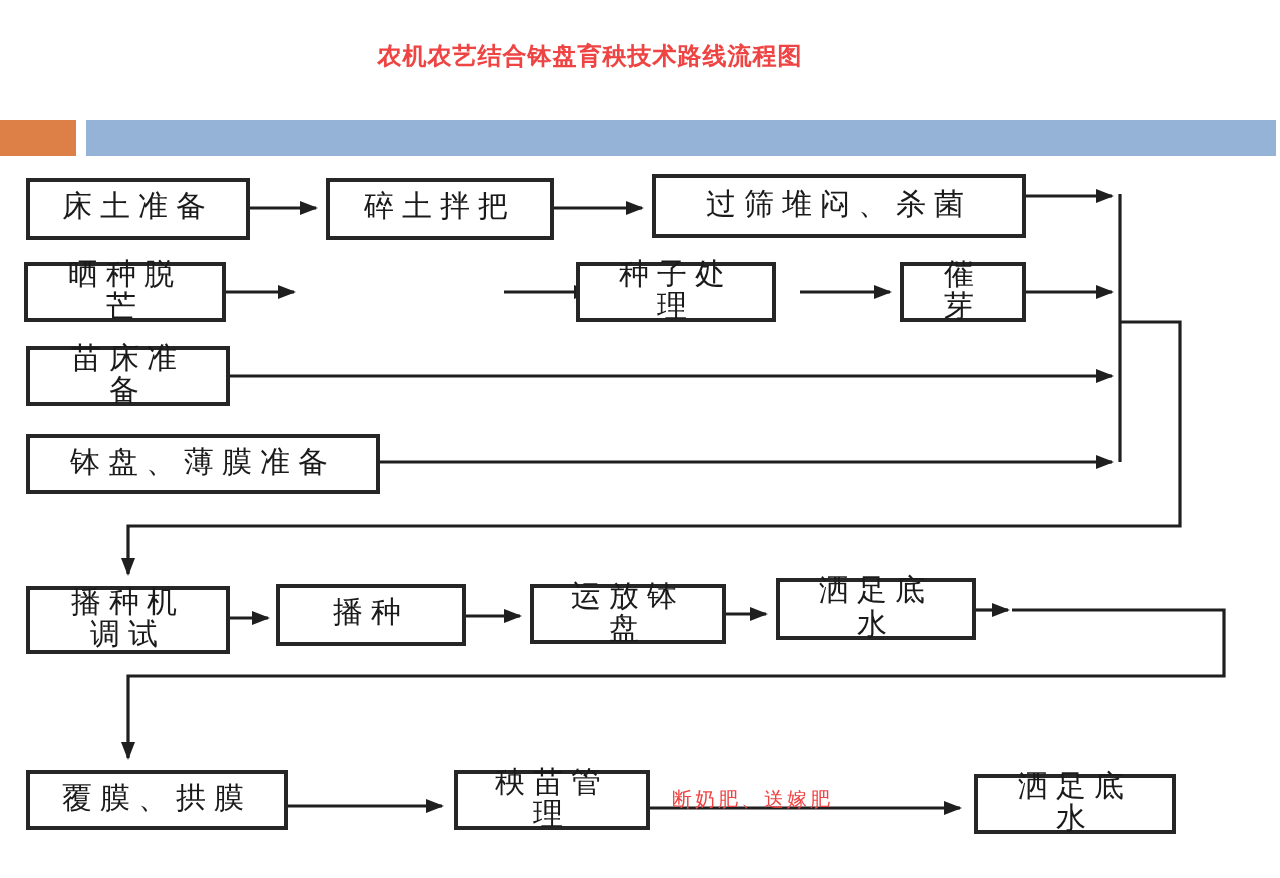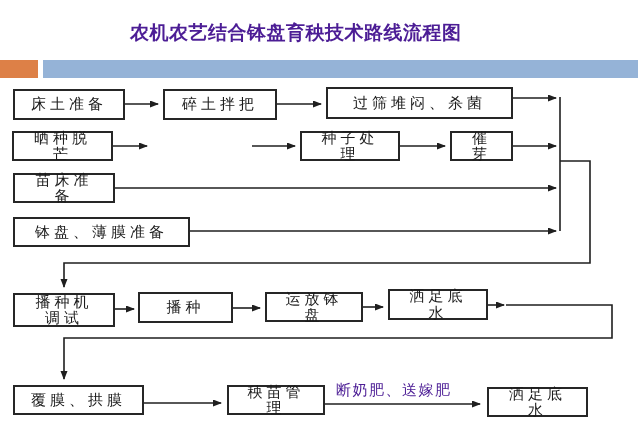--- a/index.html
+++ b/index.html
@@ -14,23 +14,23 @@
     height: 439px;
     background: #ffffff;
     overflow: hidden;
   }
   .slide-title {
     position: absolute;
     left: 130px;
     top: 20px;
     width: 330px;
     text-align: center;
-    font-size: 19px;
+    font-size: 12px;
     font-weight: bold;
-    color: #4c1d95;
+    color: #ef4444;
     letter-spacing: 0.5px;
     white-space: nowrap;
   }
   .accent-orange {
     position: absolute;
     left: 0; top: 60px;
     width: 38px; height: 18px;
     background: #dd8047;
   }
   .accent-blue {
@@ -49,24 +49,25 @@
     justify-content: center;
     text-align: center;
     font-size: 15px;
     letter-spacing: 4px;
     line-height: 1.1;
     color: #1a1a1a;
     padding: 0 15px;
   }
   .edge-label {
     position: absolute;
-    font-size: 15px;
+    font-size: 10px;
     letter-spacing: 1.5px;
-    color: #4c1d95;
+    color: #ef4444;
     white-space: nowrap;
+    margin-top: 12px;
   }
   svg.connectors {
     position: absolute;
     left: 0; top: 0;
     width: 640px;
     height: 439px;
     pointer-events: none;
   }
   svg.connectors path {
     fill: none;
@@ -115,21 +116,21 @@
 
     <path d="M128,403 L221,403" marker-end="url(#arrow)"></path>
     <path d="M325,404 L480,404" marker-end="url(#arrow)"></path>
   </svg>
 
   <div class="node" style="left:13px;top:89px;width:112px;height:31px">床土准备</div>
   <div class="node" style="left:163px;top:89px;width:114px;height:31px">碎土拌把</div>
   <div class="node" style="left:326px;top:87px;width:187px;height:32px">过筛堆闷、杀菌</div>
 
   <div class="node" style="left:12px;top:131px;width:101px;height:30px">晒种脱芒</div>
-  <div class="node" style="left:300px;top:131px;width:100px;height:30px">种子处理</div>
+  <div class="node" style="left:288px;top:131px;width:100px;height:30px">种子处理</div>
   <div class="node" style="left:13px;top:173px;width:102px;height:30px">苗床准备</div>
 
   <div class="node" style="left:450px;top:131px;width:63px;height:30px">催芽</div>
 
   <div class="node" style="left:13px;top:217px;width:177px;height:30px">钵盘、薄膜准备</div>
 
   <div class="node" style="left:13px;top:293px;width:102px;height:34px">播种机调试</div>
   <div class="node" style="left:138px;top:292px;width:95px;height:31px">播种</div>
   <div class="node" style="left:265px;top:292px;width:98px;height:30px">运放钵盘</div>
   <div class="node" style="left:388px;top:289px;width:100px;height:31px">洒足底水</div>

